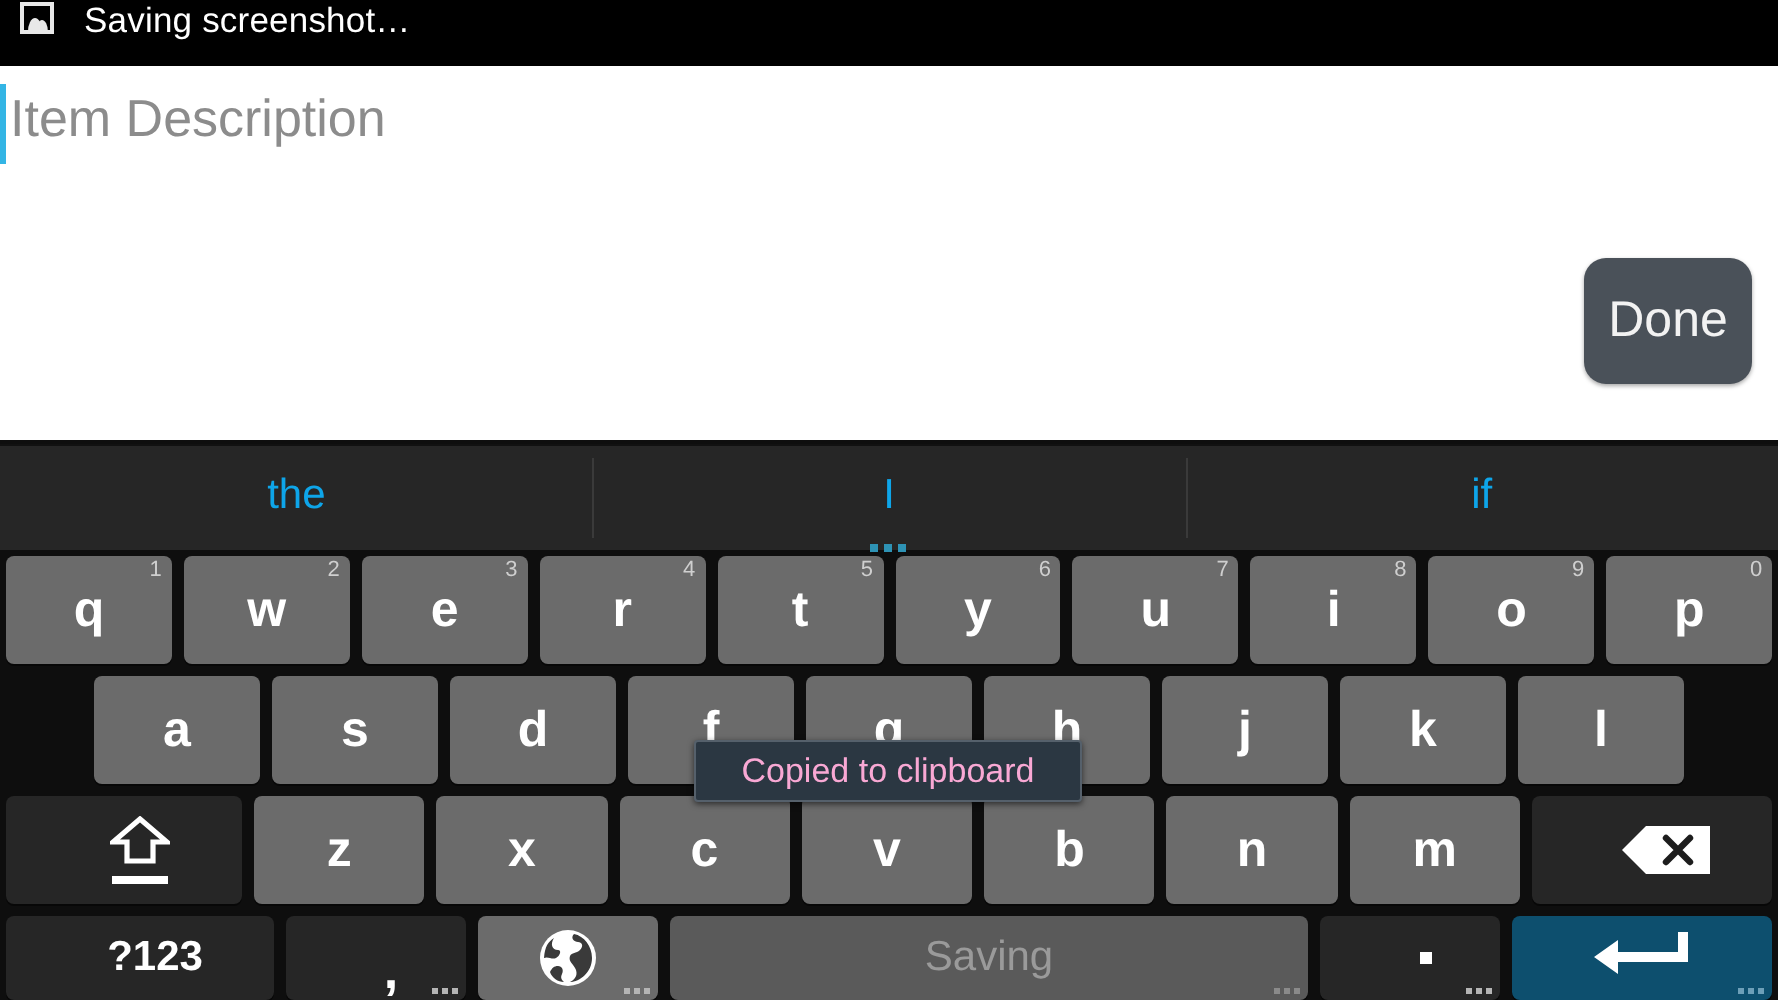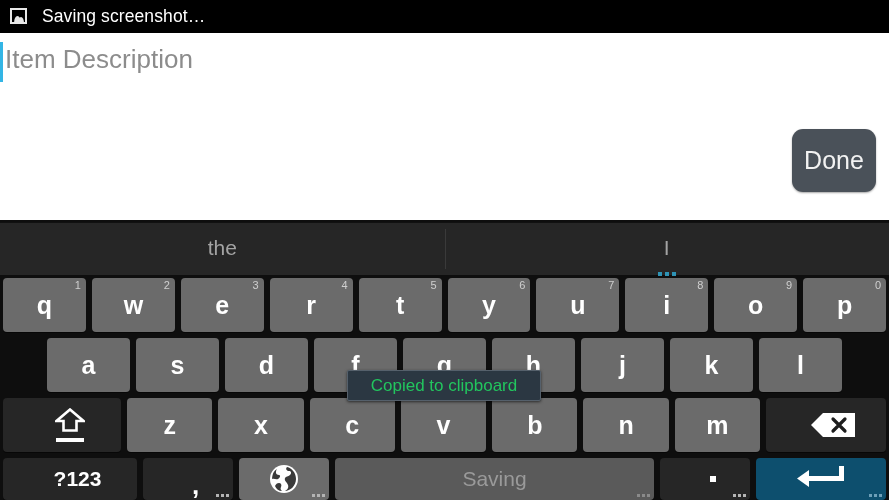--- a/index.html
+++ b/index.html
@@ -23,21 +23,21 @@
   }
 
   
   #status-bar {
     position: absolute;
     left: 0; top: 0;
     width: 889px;
     height: 33px;
     background: #000000;
     display: flex;
-    align-items: center;
+    align-items: flex-start;
     box-sizing: border-box;
     padding-left: 10px;
   }
   #status-icon {
     width: 19px;
     height: 19px;
     position: relative;
     flex: 0 0 auto;
   }
   #status-icon .frame {
@@ -124,21 +124,21 @@
     background: #262626;
     border-top: 1px solid #111;
     display: flex;
   }
   .suggestion {
     position: relative;
     flex: 1 1 0;
     display: flex;
     align-items: center;
     justify-content: center;
-    color: #a3a3a3;
+    color: #0ea5e9;
     font-size: 21px;
   }
   .suggestion + .suggestion::before {
     content: "";
     position: absolute;
     left: 0; top: 6px;
     width: 1px; height: 40px;
     background: #3a3a3a;
   }
   .sug-label { line-height: 1; position: relative; top: -2px; }
@@ -275,21 +275,21 @@
     position: absolute;
     left: 347px; top: 370px;
     width: 194px;
     height: 31px;
     background: #2b3742;
     border: 1px solid #55606b;
     border-radius: 2px;
     display: flex;
     align-items: center;
     justify-content: center;
-    color: #22c55e;
+    color: #f9a8d4;
     font-size: 17px;
     box-sizing: border-box;
     z-index: 50;
     box-shadow: 0 1px 3px rgba(0,0,0,0.6);
   }
 </style>
 </head>
 <body>
 
 <div id="screen">
@@ -315,20 +315,23 @@
       <div class="suggestion">
         <span class="sug-label">the</span>
       </div>
       <div class="suggestion">
         <span class="sug-label">I</span>
         <span class="sug-dots">
           <i></i>
             <i></i>
             <i></i>
         </span>
+      </div>
+      <div class="suggestion">
+        <span class="sug-label">if</span>
       </div>
     </div>
 
     <div class="krow" id="row1">
       <div class="key">
         <span>q</span>
         <span class="numhint">1</span>
       </div>
       <div class="key">
         <span>w</span>

